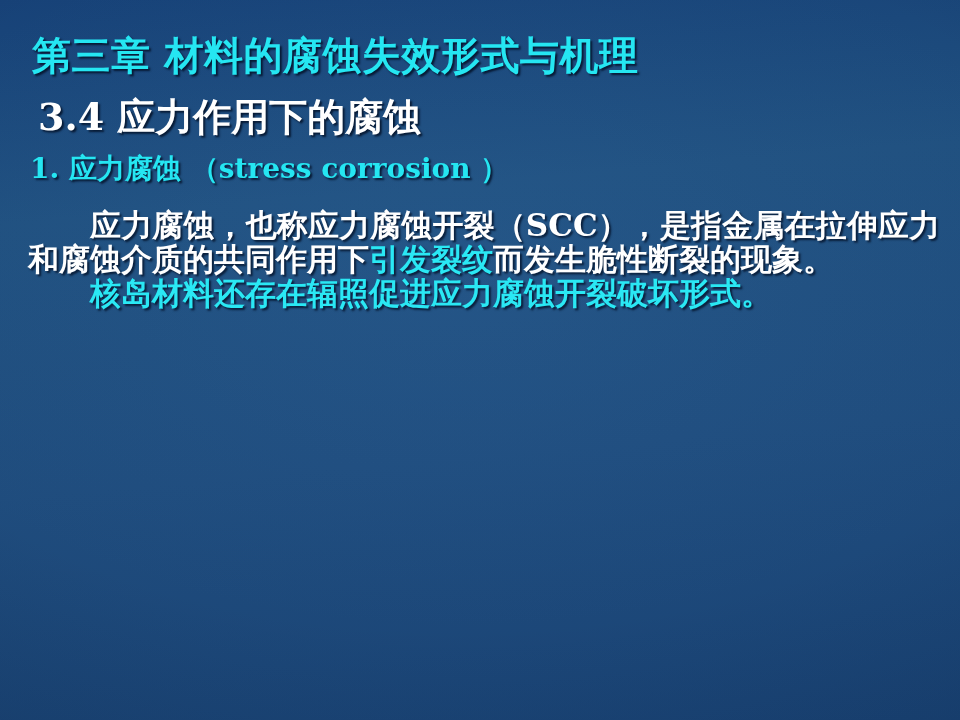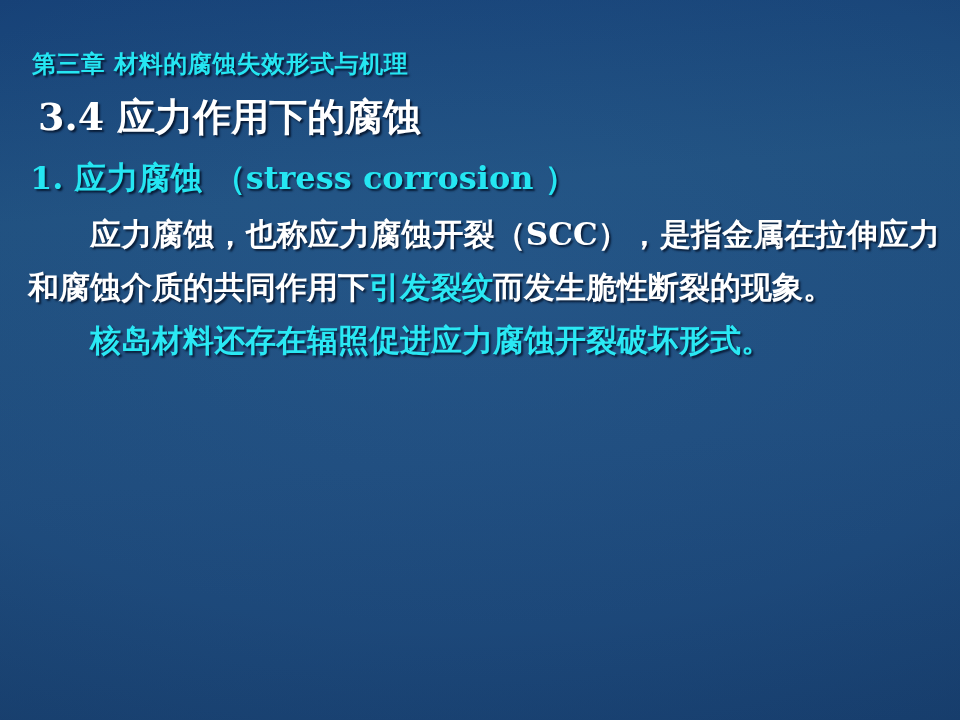--- a/index.html
+++ b/index.html
@@ -39,62 +39,61 @@
     z-index: 2;
     padding: 0;
   }
 
   .title {
     position: absolute;
     left: 32px;
     top: 36px;
     width: 900px;
     color: #25e6f2;
-    font-size: 24px;
+    font-size: 39px;
     font-weight: bold;
     letter-spacing: 0.5px;
     line-height: 1.0;
     text-shadow: 2px 2px 2px rgba(4,18,40,0.85);
     white-space: nowrap;
-    margin-top: 16px;
   }
 
   .subtitle {
     position: absolute;
     left: 38px;
     top: 98px;
     color: #ffffff;
     font-size: 38px;
     font-weight: bold;
     line-height: 1.0;
     text-shadow: 2px 2px 2px rgba(4,18,40,0.85);
     white-space: nowrap;
   }
 
   .heading {
     position: absolute;
     left: 30px;
-    top: 162px;
+    top: 155px;
     color: #25e6f2;
-    font-size: 32px;
+    font-size: 28px;
     font-weight: bold;
     line-height: 1.0;
     text-shadow: 2px 2px 2px rgba(4,18,40,0.85);
     white-space: nowrap;
   }
 
   .body-block {
     position: absolute;
     left: 28px;
     top: 208px;
     width: 912px;
     color: #ffffff;
     font-size: 31px;
     font-weight: bold;
-    line-height: 53px;
+    line-height: 34px;
     text-align: justify;
     text-justify: inter-character;
     text-shadow: 2px 2px 2px rgba(4,18,40,0.80);
   }
 
   .para {
     margin: 0;
     text-indent: 2em;
     text-align: justify;
     text-justify: inter-character;

